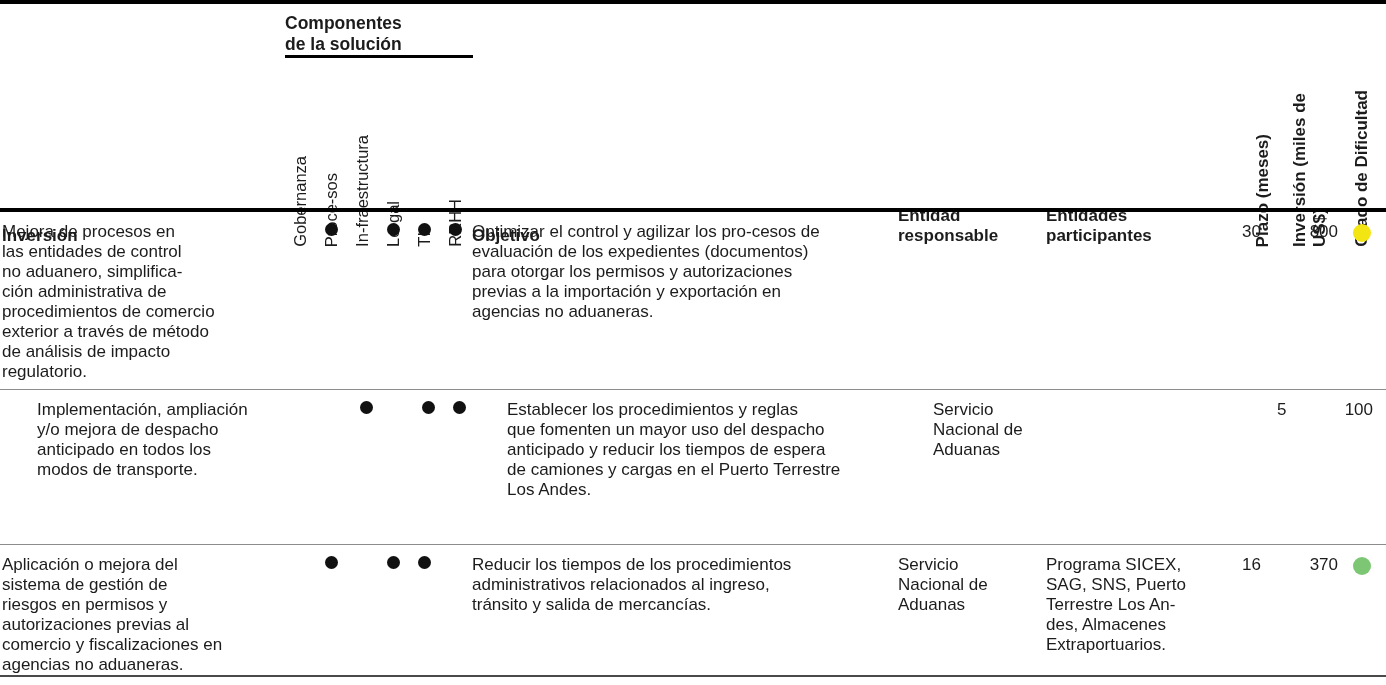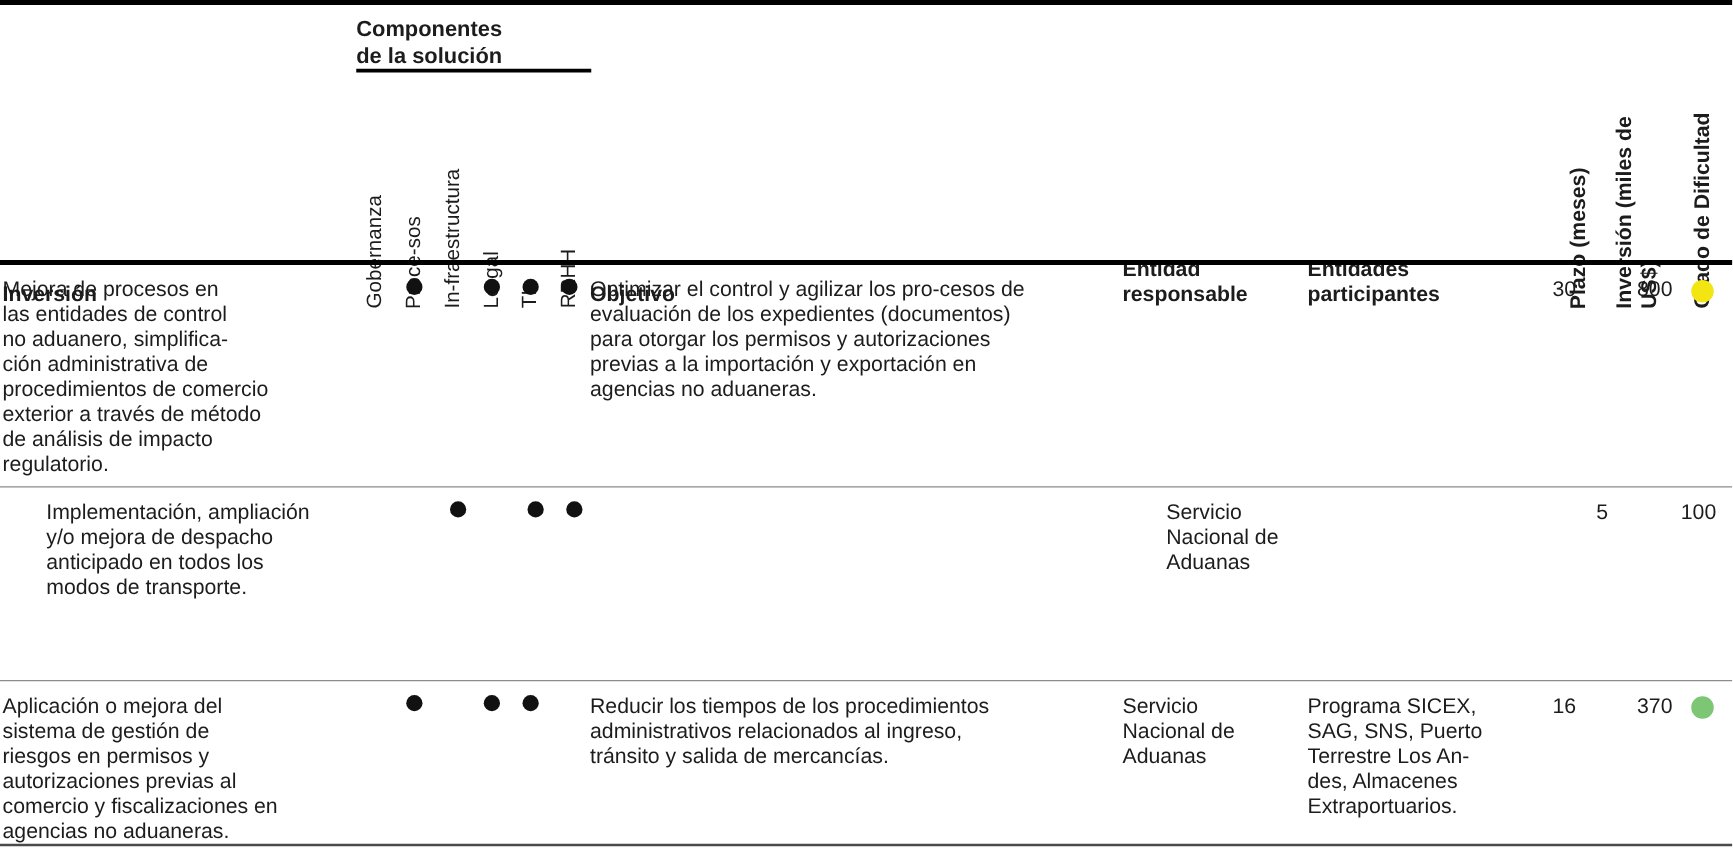--- a/index.html
+++ b/index.html
@@ -127,20 +127,25 @@
     <div class="cell col-sol">Implementación, ampliación
 y/o mejora de despacho
 anticipado en todos los
 modos de transporte.</div>
 
     <div class="dotcell c2"></div>
 
     <div class="dotcell c4"></div>
     <div class="dotcell c5"></div>
 
+    <div class="cell col-obj">Establecer los procedimientos y reglas
+que fomenten un mayor uso del despacho
+anticipado y reducir los tiempos de espera
+de camiones y cargas en el Puerto Terrestre
+Los Andes.</div>
     <div class="cell col-resp">Servicio
 Nacional de
 Aduanas</div>
     <div class="cell col-plazo">5</div>
     <div class="cell col-inv">100</div>
     <div class="diffdot" style="background: rgb(124, 198, 116);"></div>
   </div>
 
   <div class="sep sep2"></div>
 

